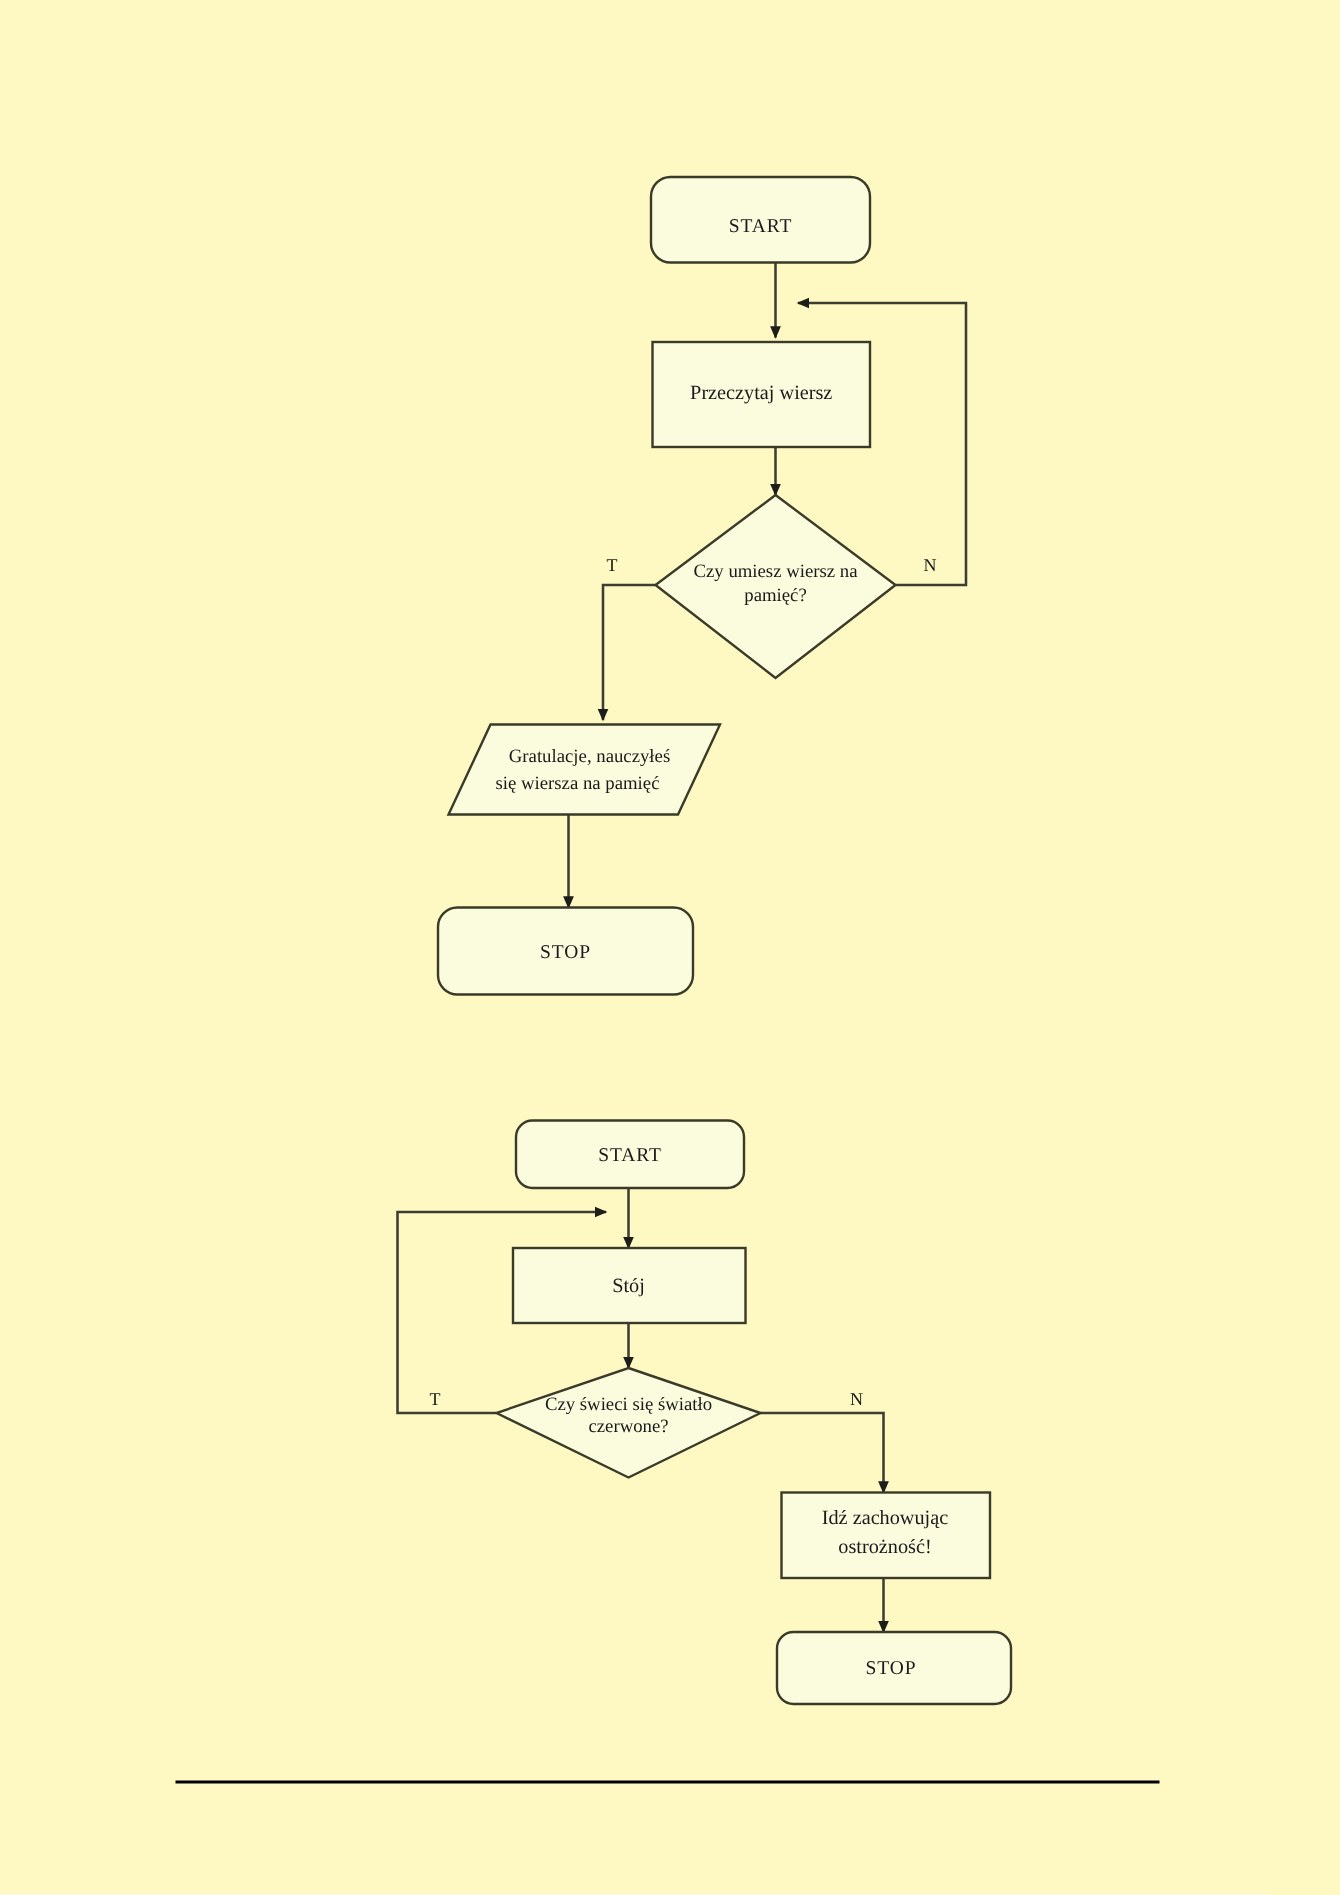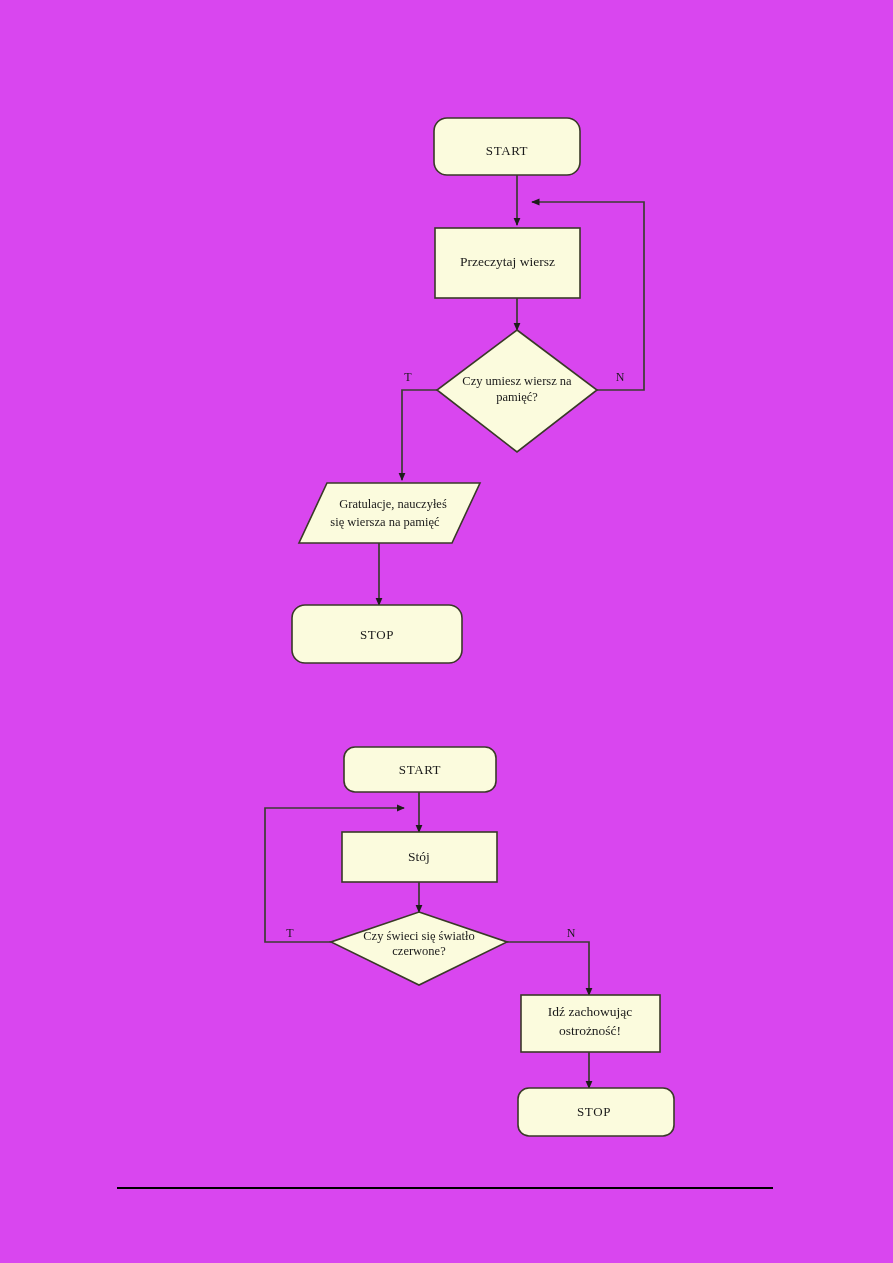--- a/index.html
+++ b/index.html
@@ -12,21 +12,21 @@
     height: 1263px;
     position: relative;
     font-family: "Liberation Serif", "DejaVu Serif", serif;
     overflow: hidden;
   }
   #page {
     position: absolute;
     left: 0; top: 0;
     width: 893px;
     height: 1263px;
-    background: #d946ef;
+    background: #fef9c3;
   }
   #flow-svg {
     position: absolute;
     left: 0; top: 0;
     width: 893px;
     height: 1263px;
   }
   .node-label {
     font-family: "Liberation Serif", "DejaVu Serif", serif;
     fill: #1a1a1a;

